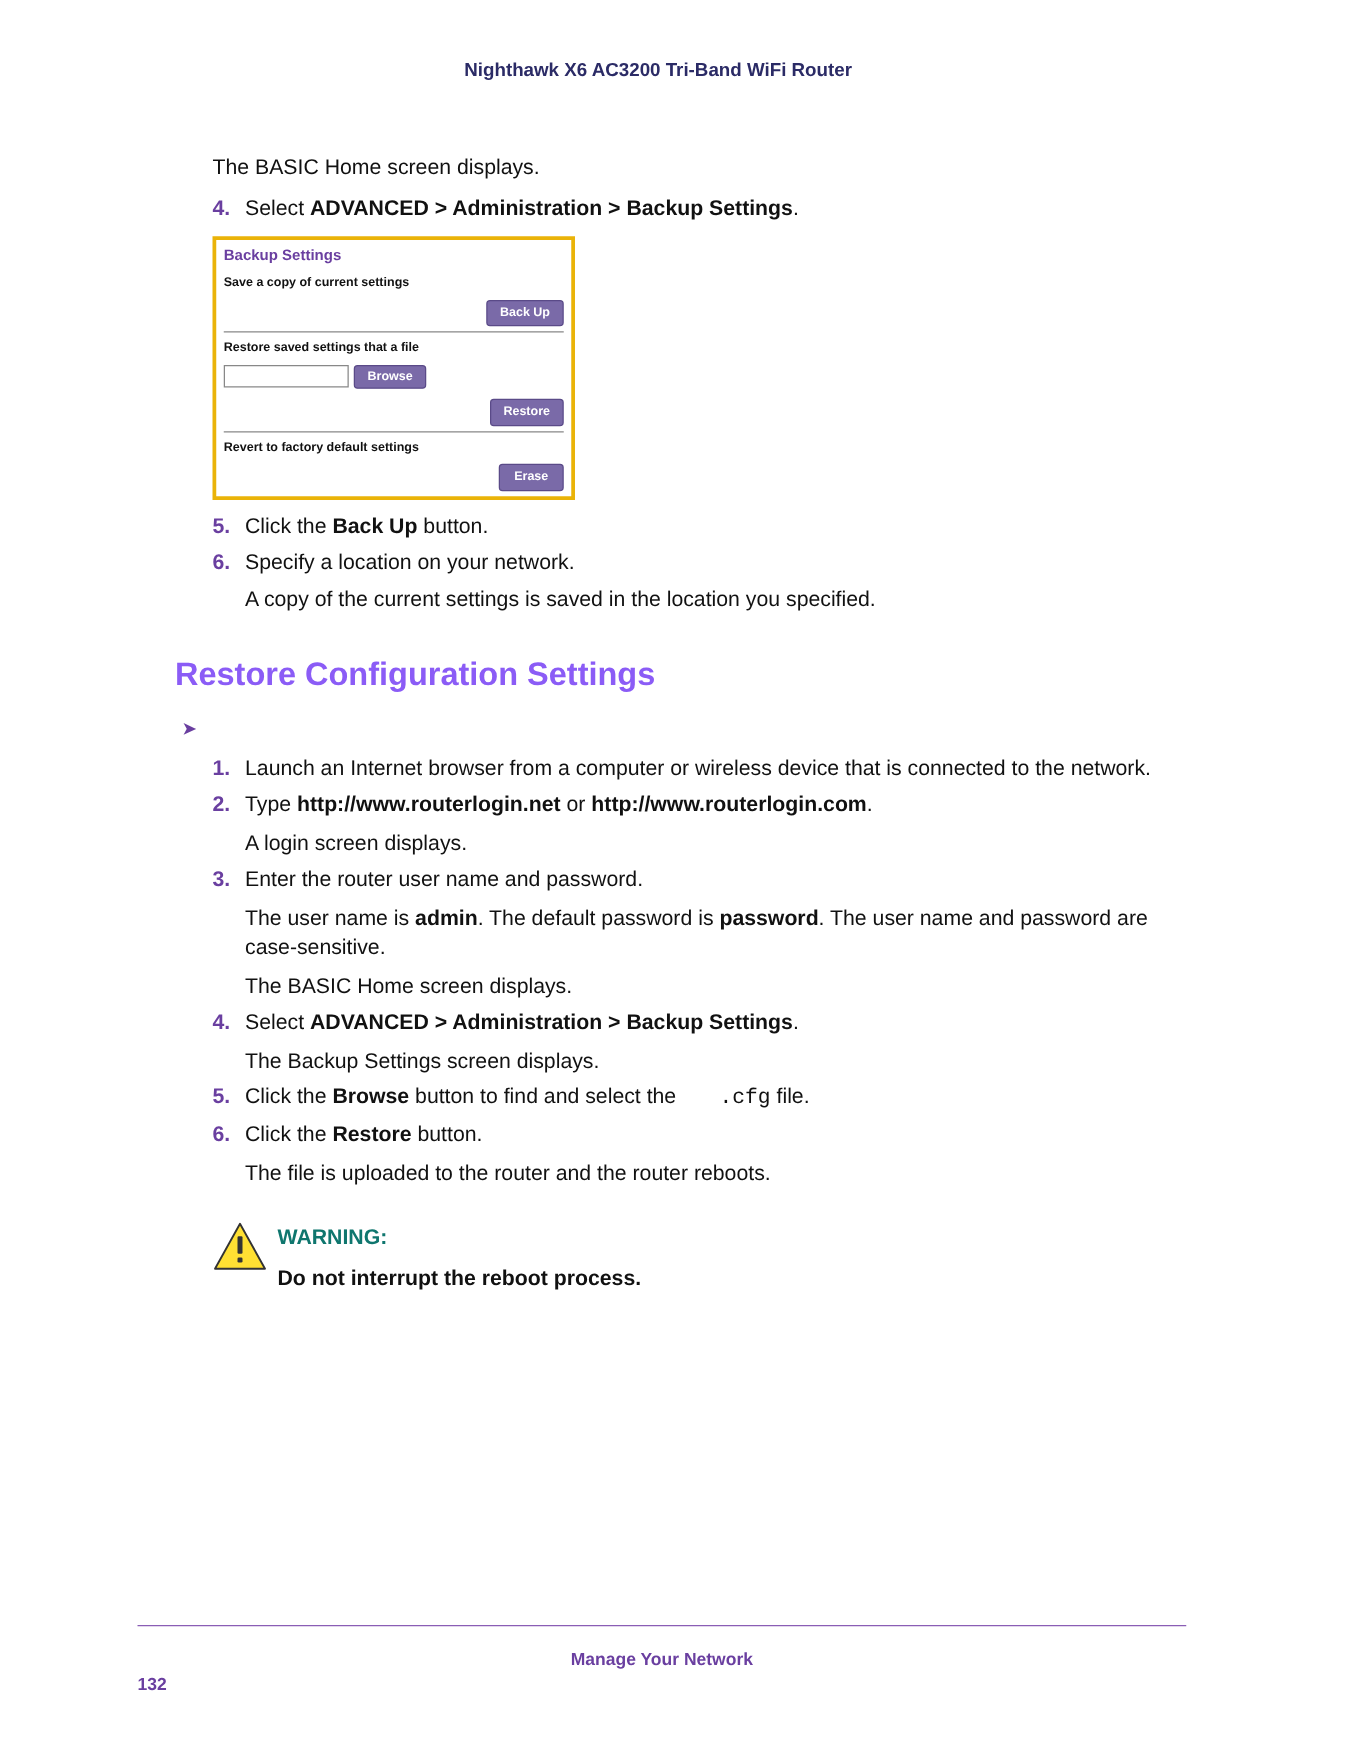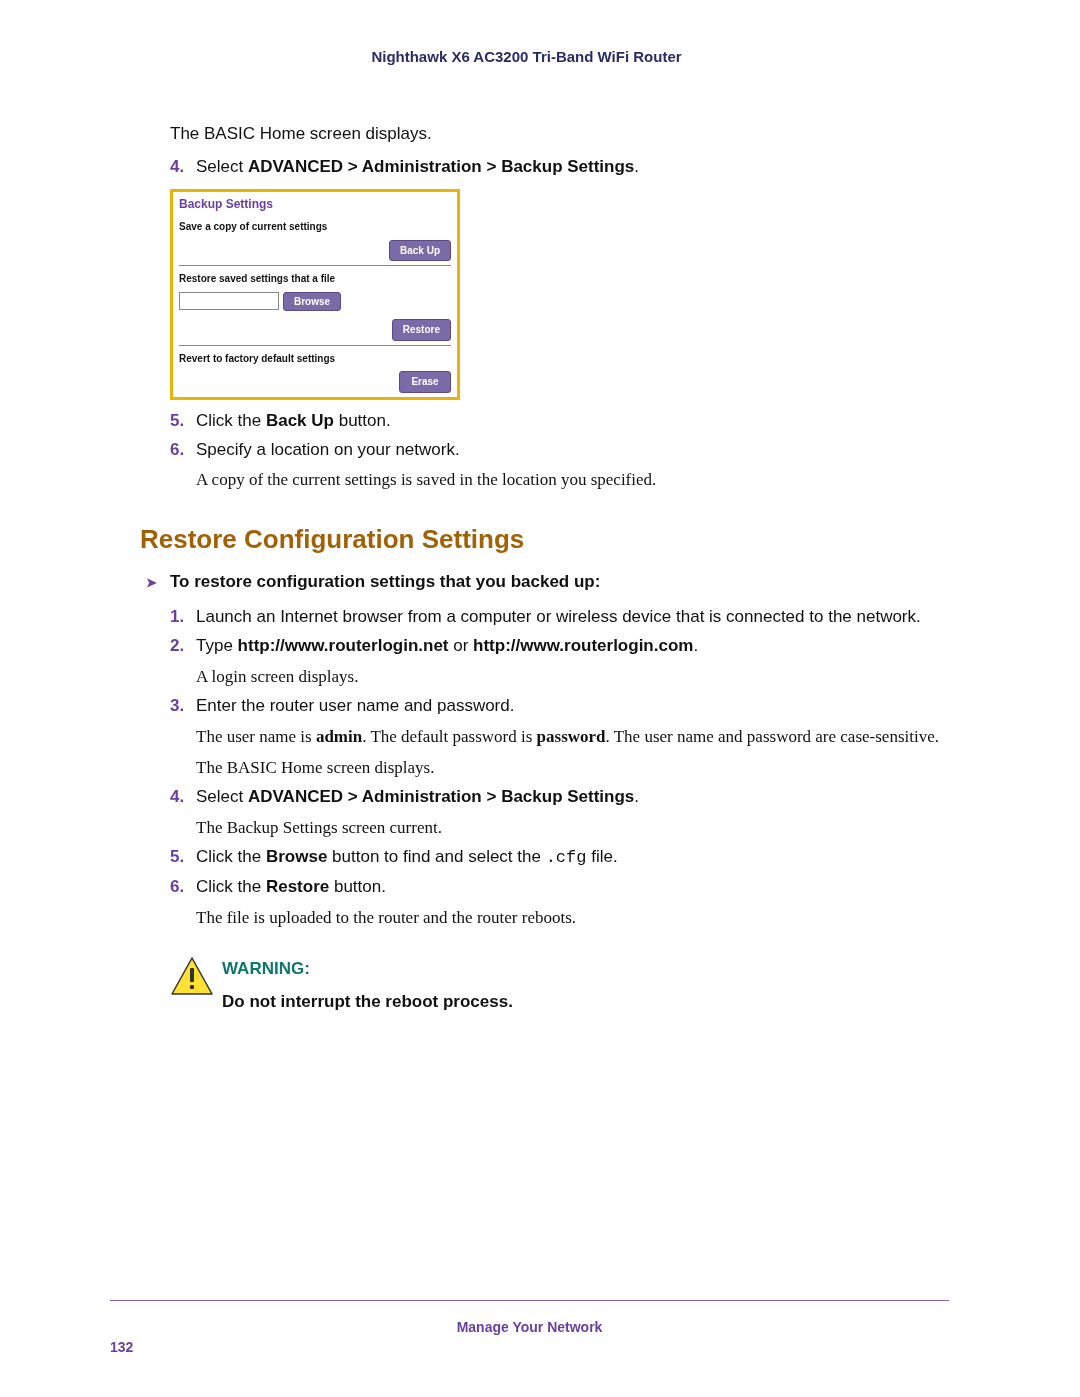--- a/index.html
+++ b/index.html
@@ -32,40 +32,40 @@
   .step {
     display: flex;
     margin: 6px 0 6px 0;
   }
   .step .num {
     flex: 0 0 26px;
     color: #6a3fa0;
     font-weight: 700;
   }
   .step .body { flex: 1; }
-  .step .body .sub { margin-top: 8px; font-family: Liberation Serif, serif; }
+  .step .body .sub { margin-top: 8px; }
   .section-heading {
-    color: #a16207;
+    color: #8b5cf6;
     font-weight: 700;
     font-size: 26px;
     margin: 30px 0 14px -30px;
   }
   .subtask {
     display: flex;
     margin: 8px 0 12px -24px;
     font-weight: 700;
   }
   .subtask .arrow {
     flex: 0 0 24px;
     color: #6a3fa0;
     font-size: 13px;
     padding-top: 3px;
   }
   .bold { font-weight: 700; }
-  .mono { font-family: "Courier New", monospace; }
+  .mono { font-family: "Courier New", monospace; margin-left: 30px; }
 
   
   .panel {
     border: 3px solid #eab308;
     width: 290px;
     margin: 10px 0 10px 0;
     font-size: 11px;
   }
   .panel-title {
     color: #6a3fa0;
@@ -205,21 +205,20 @@
       <div class="body">
         <span>Specify a location on your network.</span>
         <div class="sub">A copy of the current settings is saved in the location you specified.</div>
       </div>
     </div>
 
     <div class="section-heading">Restore Configuration Settings</div>
 
     <div class="subtask">
       <div class="arrow">➤</div>
-      <div>To restore configuration settings that you backed up:</div>
     </div>
 
     <div class="step">
       <div class="num">1.</div>
       <div class="body">Launch an Internet browser from a computer or wireless device that is connected to the network.</div>
     </div>
 
     <div class="step">
       <div class="num">2.</div>
       <div class="body">
@@ -236,21 +235,21 @@
           <span>The user name is </span><span class="bold">admin</span><span>. The default password is </span><span class="bold">password</span><span>. The user name and password are case-sensitive.</span>
         </div>
         <div class="sub">The BASIC Home screen displays.</div>
       </div>
     </div>
 
     <div class="step">
       <div class="num">4.</div>
       <div class="body">
         <span>Select </span><span class="bold">ADVANCED &gt; Administration &gt; Backup Settings</span><span>.</span>
-        <div class="sub">The Backup Settings screen current.</div>
+        <div class="sub">The Backup Settings screen displays.</div>
       </div>
     </div>
 
     <div class="step">
       <div class="num">5.</div>
       <div class="body">
         <span>Click the </span><span class="bold">Browse</span><span> button to find and select the </span><span class="mono">.cfg</span><span> file.</span>
       </div>
     </div>
 

